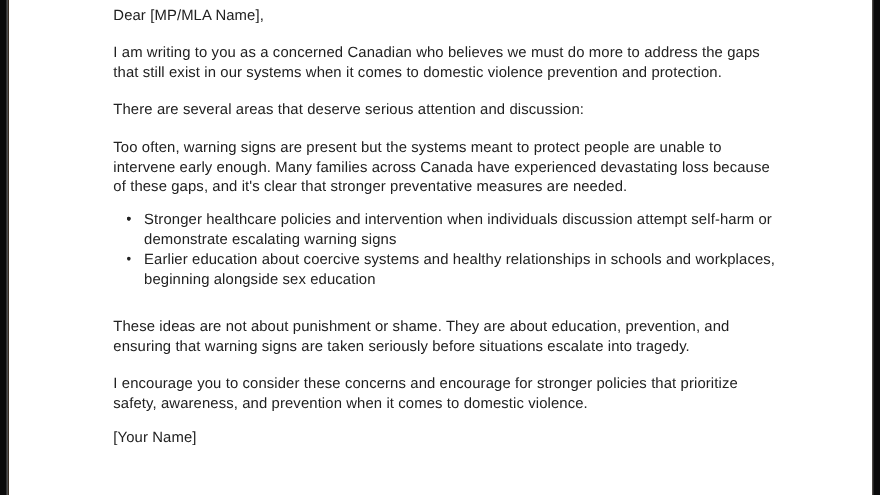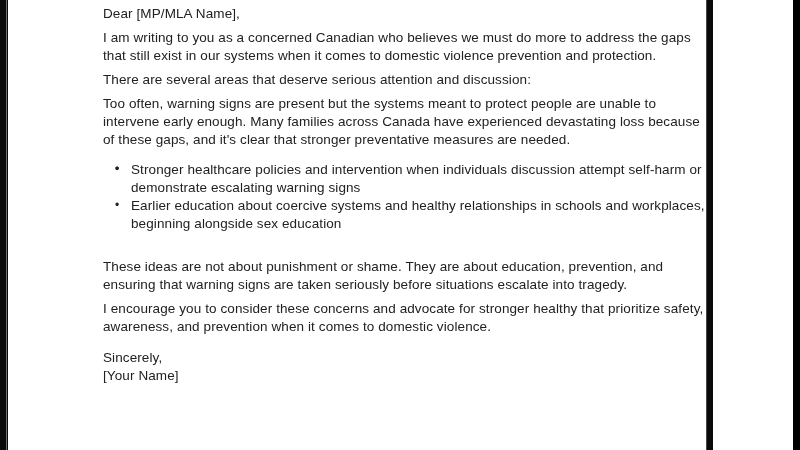--- a/index.html
+++ b/index.html
@@ -12,21 +12,21 @@
 
   body {
     background: #000000;
     font-family: "Liberation Sans", "DejaVu Sans", sans-serif;
     position: relative;
   }
 
   .stage {
     position: absolute;
     top: 0; left: 0;
-    width: 713px;
+    width: 800px;
     height: 450px;
     background: #fdba74;
   }
 
   .letterbox-left {
     position: absolute;
     top: 0; left: 0;
     width: 8px; height: 450px;
     background: #0a0a0a;
     z-index: 3;
@@ -64,21 +64,21 @@
     position: absolute;
     top: 5px;
     left: 95px;
     width: 602px;
     color: #212121;
     font-size: 13.5px;
     line-height: 18px;
     letter-spacing: 0.1px;
   }
 
-  .para { margin-top: 6px; }
+  .para { margin-top: 16px; }
   .para.first { margin-top: 0; }
   .para.gap-large { margin-top: 25px; }
   .para.gap-xlarge { margin-top: 25px; }
   .para.gap-sign { margin-top: 13px; }
 
   ul.bullet-list {
     margin-top: 12px;
     list-style: none;
     padding-left: 28px;
   }
@@ -124,25 +124,24 @@
           <span>Stronger healthcare policies and intervention when individuals discussion attempt self-harm or demonstrate escalating warning signs</span>
         </li>
         <li>
           <span class="dot">•</span>
           <span>Earlier education about coercive systems and healthy relationships in schools and workplaces, beginning alongside sex education</span>
         </li>
       </ul>
 
       <div class="para gap-large">These ideas are not about punishment or shame. They are about education, prevention, and ensuring that warning signs are taken seriously before situations escalate into tragedy.</div>
 
-      <div class="para">I encourage you to consider these concerns and advocate for stronger healthy that prioritize safety, awareness, and prevention when it comes to domestic violence.</div>
+      <div class="para">I encourage you to consider these concerns and encourage for stronger policies that prioritize safety, awareness, and prevention when it comes to domestic violence.</div>
 
 
       <div class="para gap-sign signblock">
-        <div>Sincerely,</div>
         <div>[Your Name]</div>
       </div>
 
     </div>
   </div>
 
   <div class="letterbox-right">
     <div class="edge-line"></div>
   </div>
 

